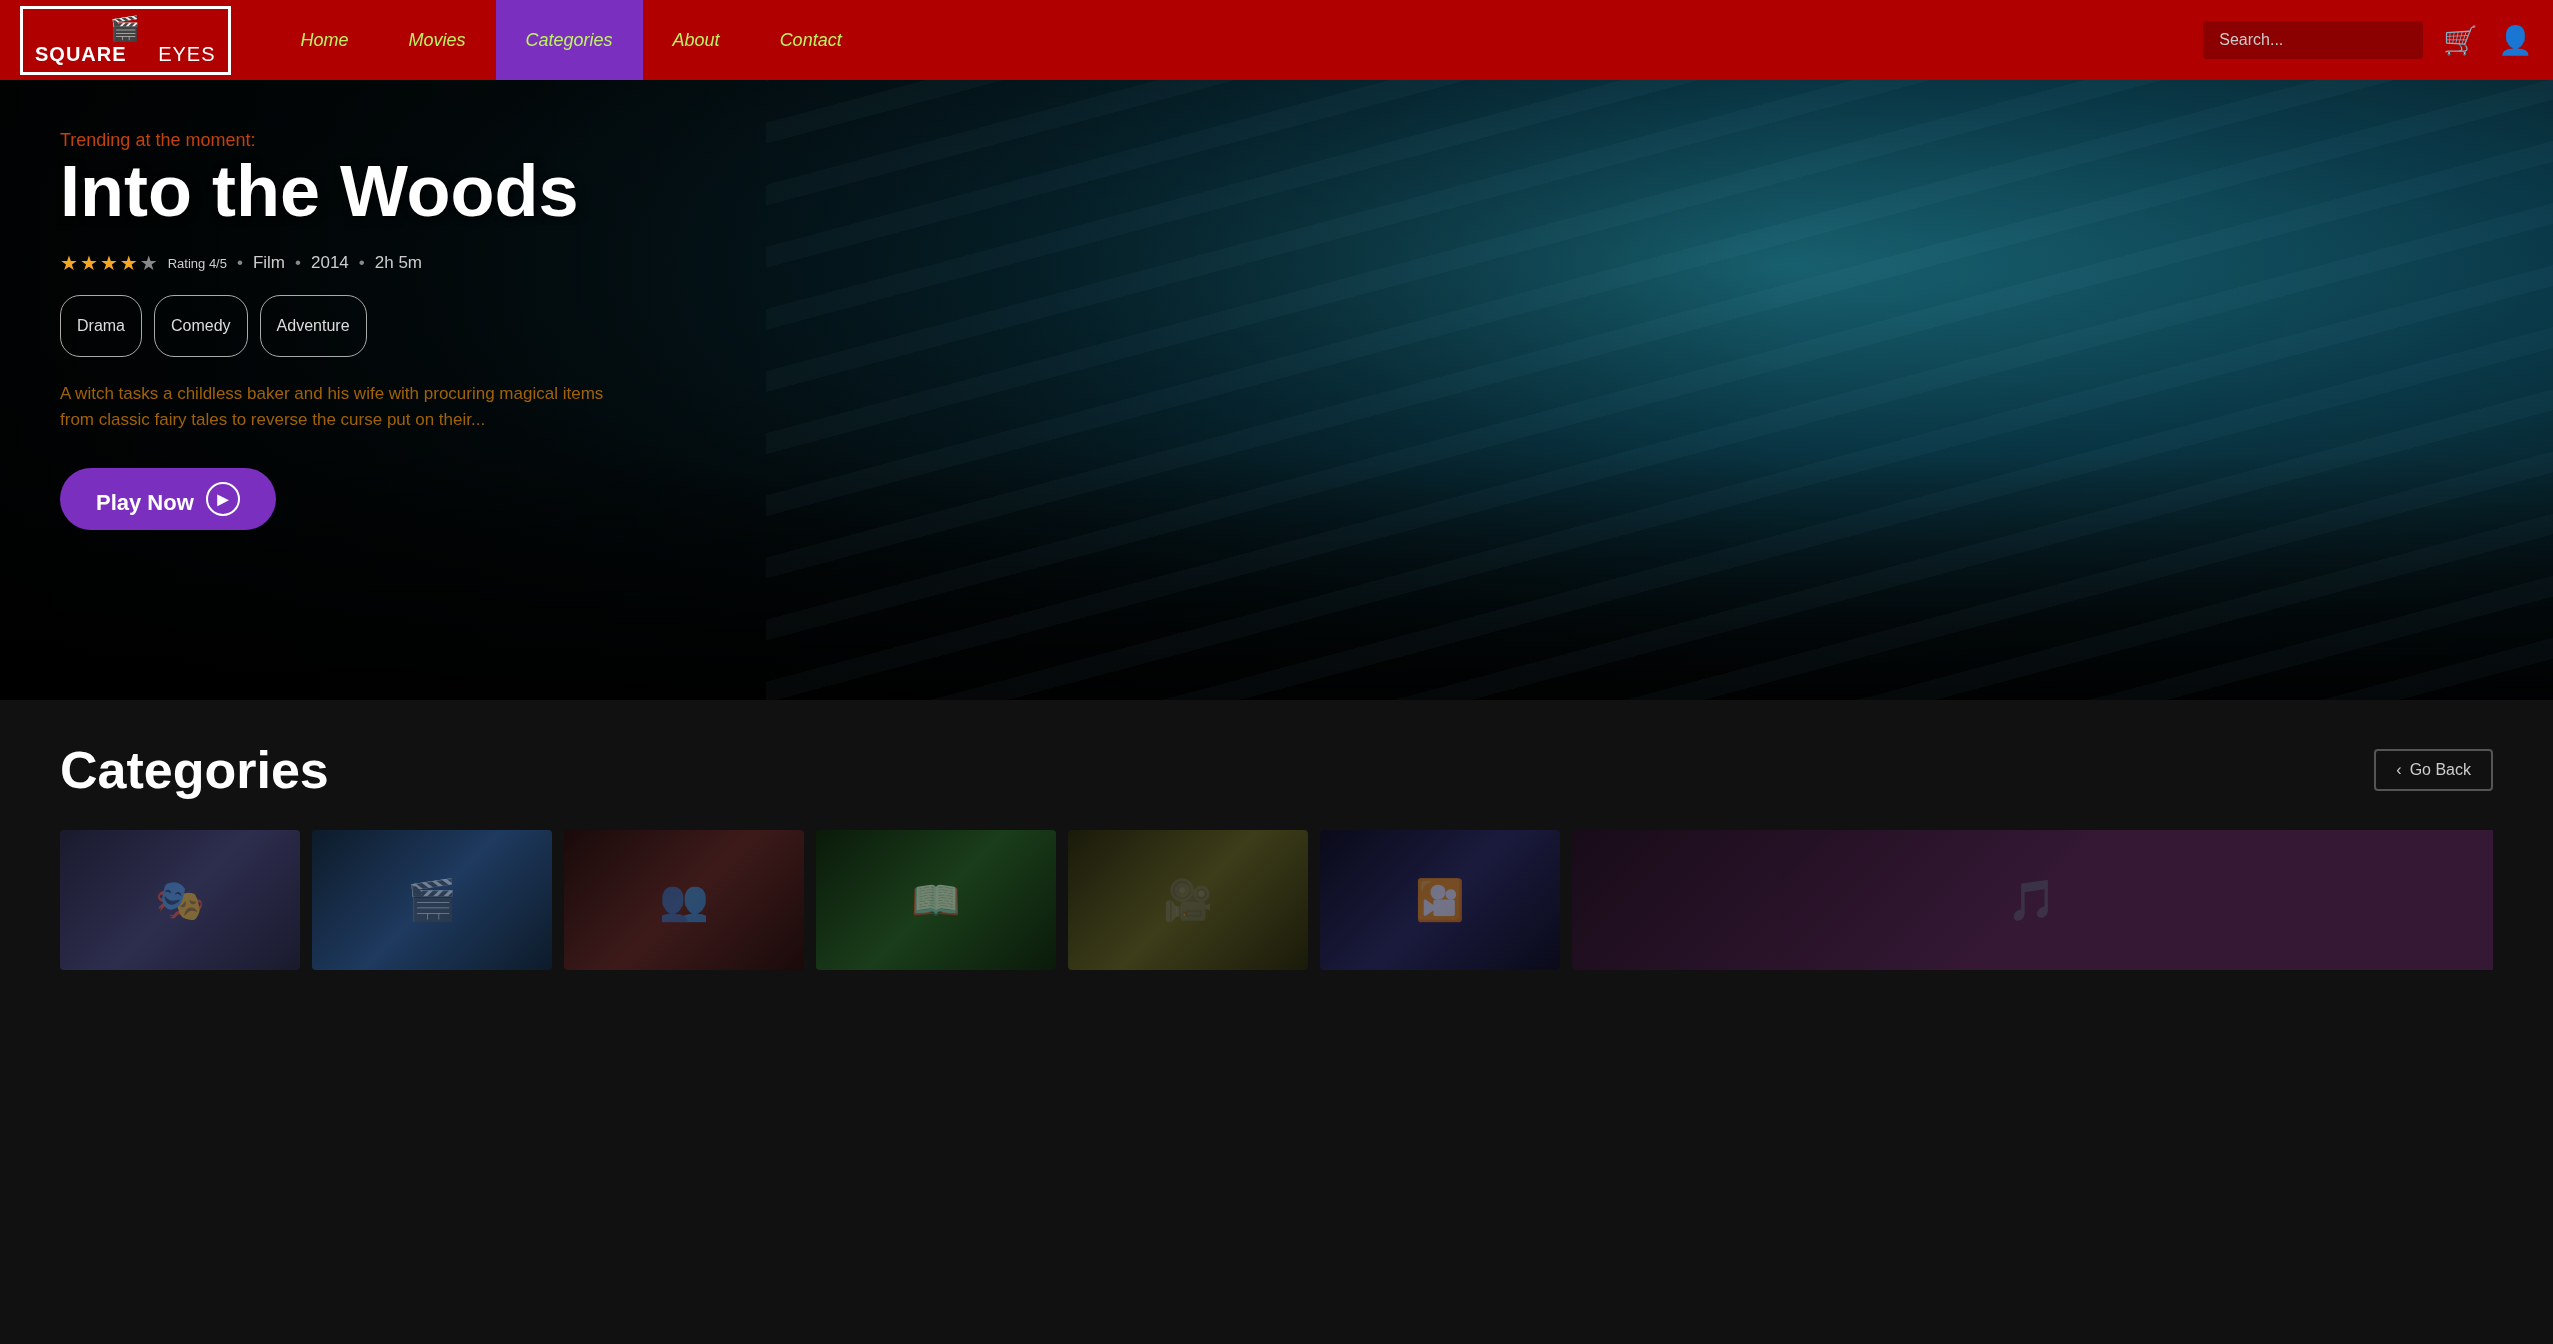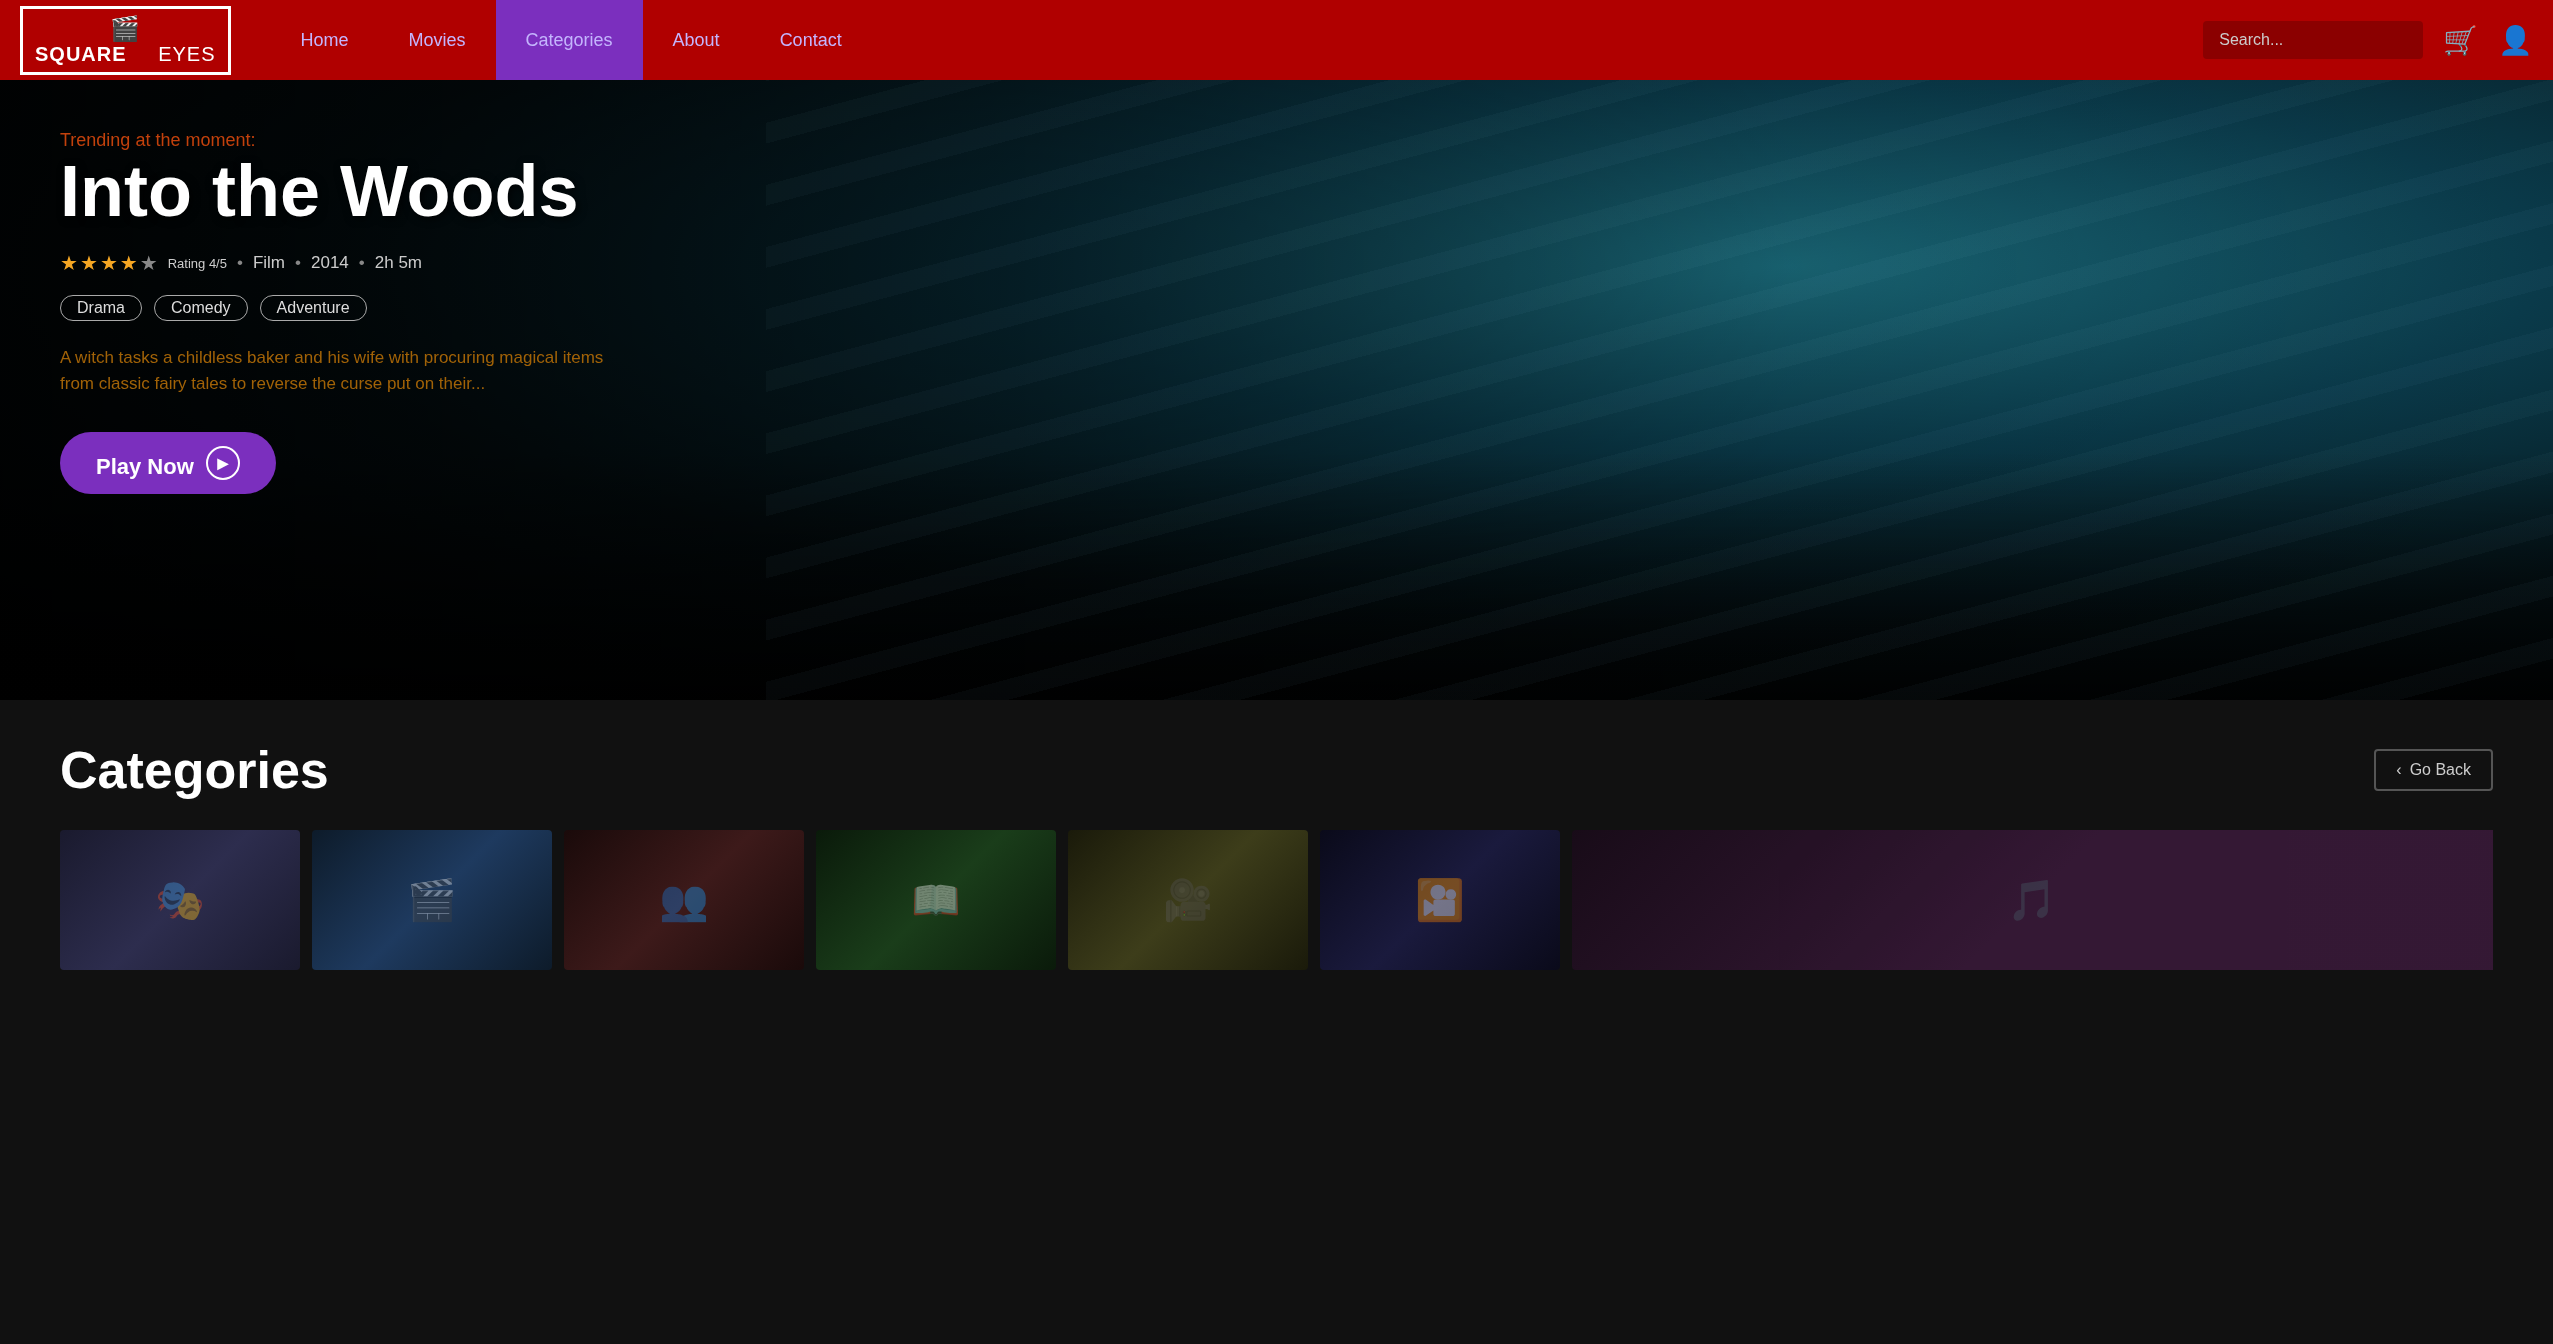--- a/index.html
+++ b/index.html
@@ -39,25 +39,26 @@
     nav {
       display: flex;
       align-items: stretch;
       height: 80px;
       flex: 1;
     }
     .nav-item {
       display: flex;
       align-items: center;
       padding: 0 30px;
-      color: #c4b5fd;
+      color: #bef264;
       font-size: 18px;
       cursor: pointer;
       text-decoration: none;
       height: 100%;
+      font-style: italic;
     }
     .nav-item.active {
       background: #7b2fbe;
     }
     .header-right {
       display: flex;
       align-items: center;
       gap: 20px;
       margin-left: auto;
       padding-left: 48px;
@@ -159,21 +160,21 @@
     .rating-text { color: #ccc; font-size: 13px; }
     .dot { color: #888; }
     .genre-tags {
       display: flex;
       gap: 12px;
       margin-bottom: 24px;
     }
     .genre-tag {
       border: 1px solid #aaa;
       border-radius: 20px;
-      padding: 3px 16px;
+      padding: 21px 16px;
       font-size: 16px;
       color: #ddd;
     }
     .hero-desc {
       font-size: 17px;
       color: #a16207;
       line-height: 1.5;
       margin-bottom: 36px;
       max-width: 580px;
     }

